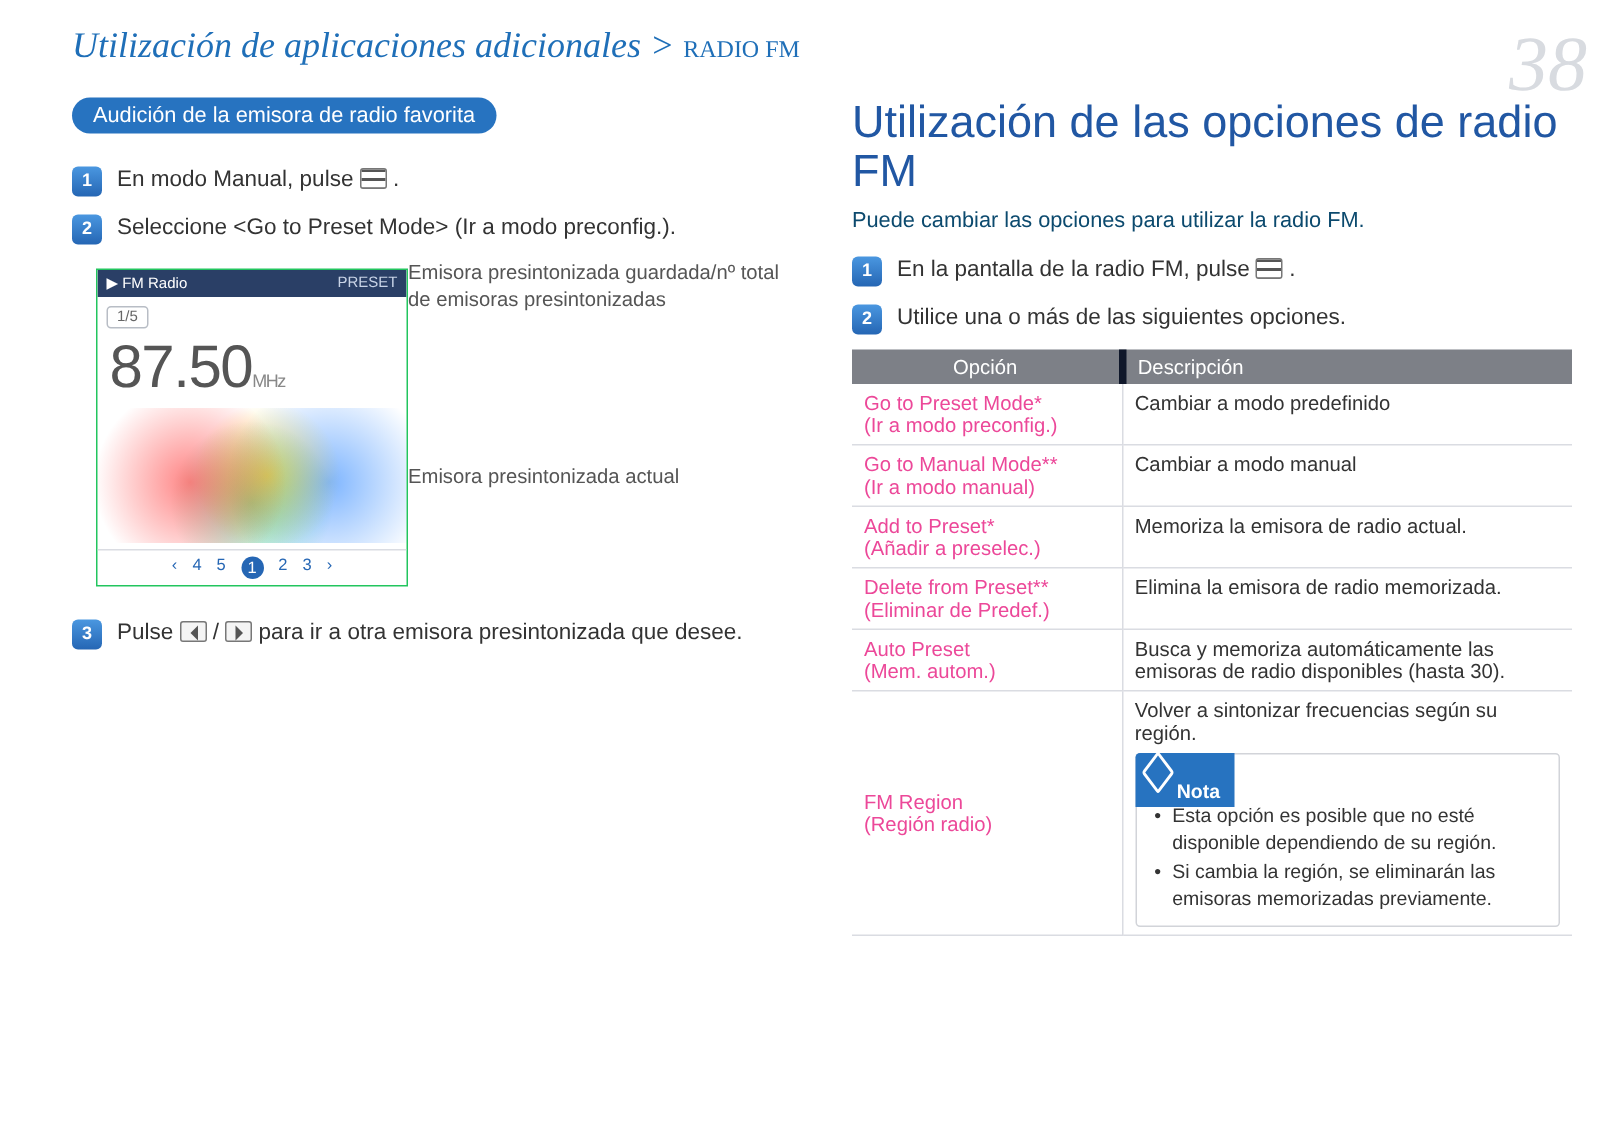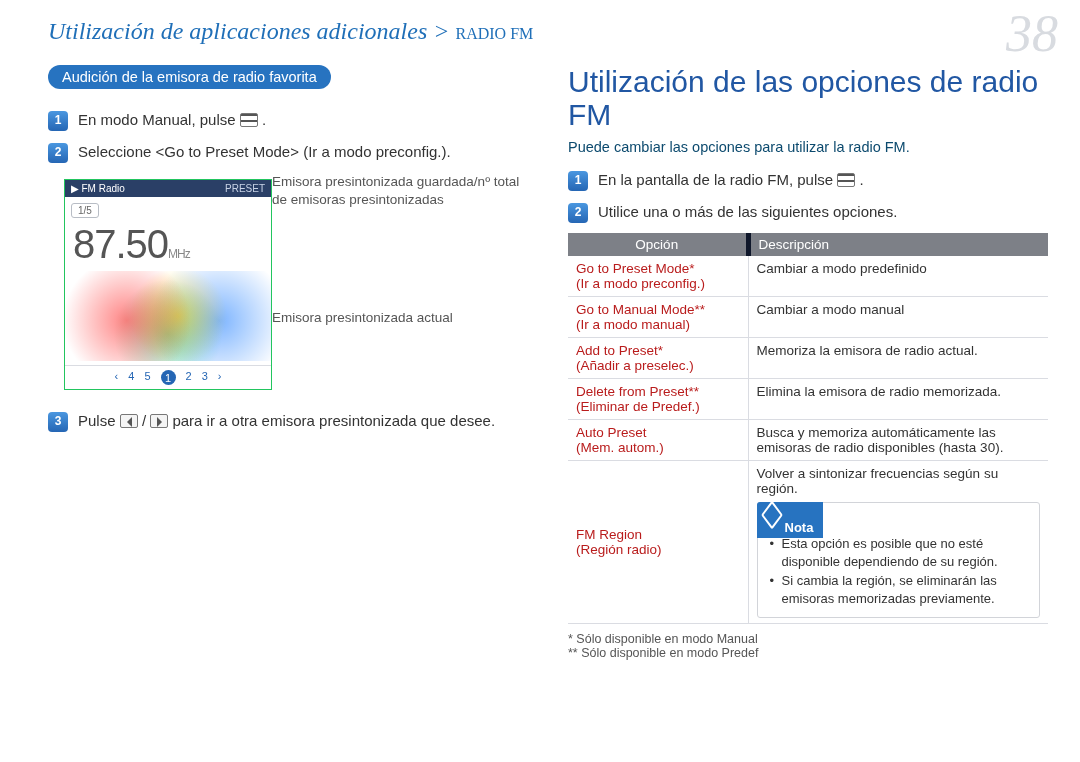--- a/index.html
+++ b/index.html
@@ -16,21 +16,21 @@
   .breadcrumb {
     color: #1f6fb8;
     font-family: Georgia, serif;
     font-style: italic;
     font-size: 24px;
     margin-bottom: 20px;
   }
   .breadcrumb .small { font-variant: small-caps; font-style: normal; font-size: 16px; }
   .pagenum {
     position: absolute;
-    top: 4px; right: 22px;
+    top: 14px; right: 22px;
     font-size: 52px;
     color: #d8dbe0;
     font-family: Georgia, serif;
     font-style: italic;
   }
   .columns { display: flex; gap: 40px; }
   .col { flex: 1; }
   .pill {
     display: inline-block;
     background: #2773c0;
@@ -88,21 +88,21 @@
   .callouts .co{margin-bottom:100px;}
   .clear{clear:both;}
 
   .heading{color:#2157a3;font-size:30px;font-family:Arial;margin-bottom:8px;line-height:1.1;}
   .sub{font-size:14.5px;margin-bottom:14px;color:#0c4a6e;}
 
   table.options{width:100%;border-collapse:collapse;font-size:13.5px;margin-top:8px;}
   table.options th{background:#7d8087;color:#fff;text-align:left;padding:4px 8px;font-weight:normal;}
   table.options th:first-child{width:180px;border-right:5px solid #0f172a;text-align:center;}
   table.options td{padding:5px 8px;border-bottom:1px solid #dadce2;vertical-align:top;}
-  table.options td:first-child{color:#b91c1c;border-right:1px solid #dadce2;}
+  table.options td:first-child{color:#ec4899;border-right:1px solid #dadce2;}
   .notebox{position:relative;border:1px solid #d2d4d9;border-radius:3px;padding:30px 8px 8px 8px;margin-top:6px;font-size:13px;}
   .note-tab{position:absolute;top:-1px;left:-1px;background:#2773c0;color:#fff;font-weight:bold;font-size:13px;padding:18px 10px 3px 28px;border-radius:3px 0 0 0;}
   .note-tab::before{content:"";position:absolute;left:6px;top:4px;width:14px;height:14px;border:2px solid #fff;border-radius:2px;transform:rotate(45deg) skew(8deg,8deg);}
   .notebox ul{list-style:none;padding-left:4px;}
   .notebox li{padding-left:12px;position:relative;margin:2px 0;line-height:1.35;}
   .notebox li::before{content:"•";position:absolute;left:0;}
   .footnotes{font-size:12.5px;color:#555;margin-top:8px;}
 </style>
 </head>
 <body>
@@ -224,18 +224,14 @@
             <ul>
               <li>Esta opción es posible que no esté disponible dependiendo de su región.</li>
               <li>Si cambia la región, se eliminarán las emisoras memorizadas previamente.</li>
             </ul>
           </div>
         </td>
       </tr>
     </tbody>
       </table>
 
-    <div class="footnotes">
-      <div>* Sólo disponible en modo Manual</div>
-      <div>** Sólo disponible en modo Predef</div>
-    </div>
   </div>
 </div>
 
 </body></html>

